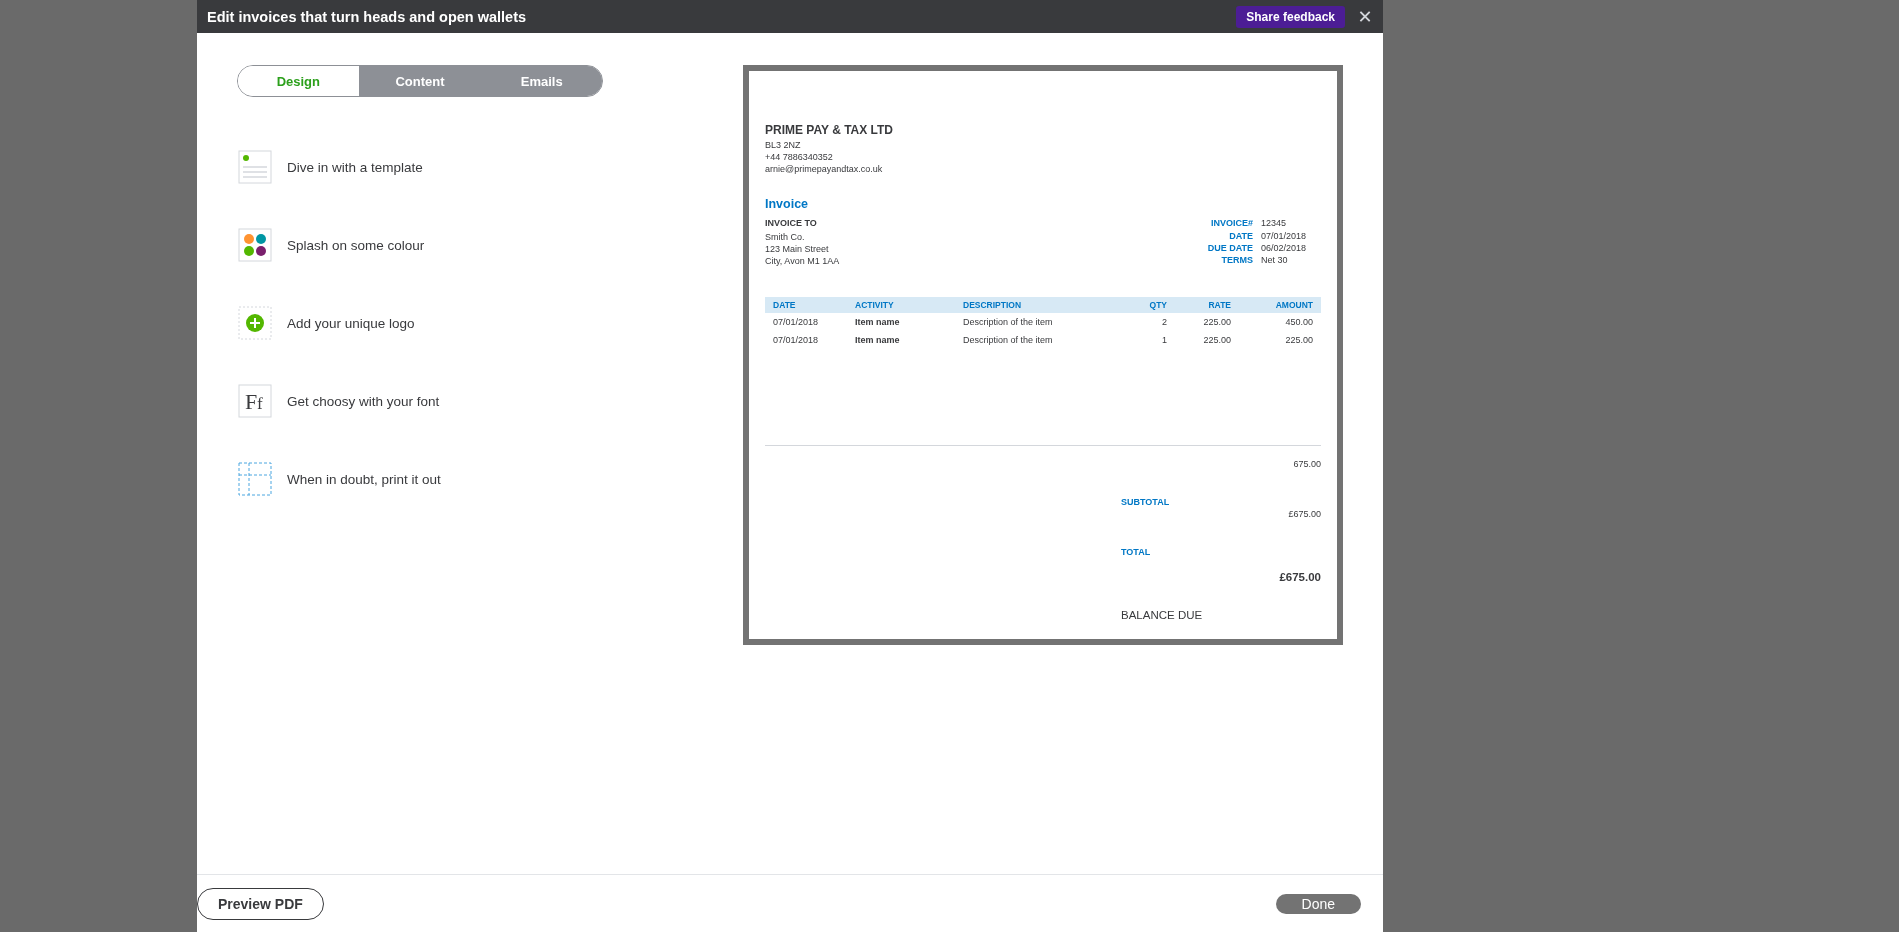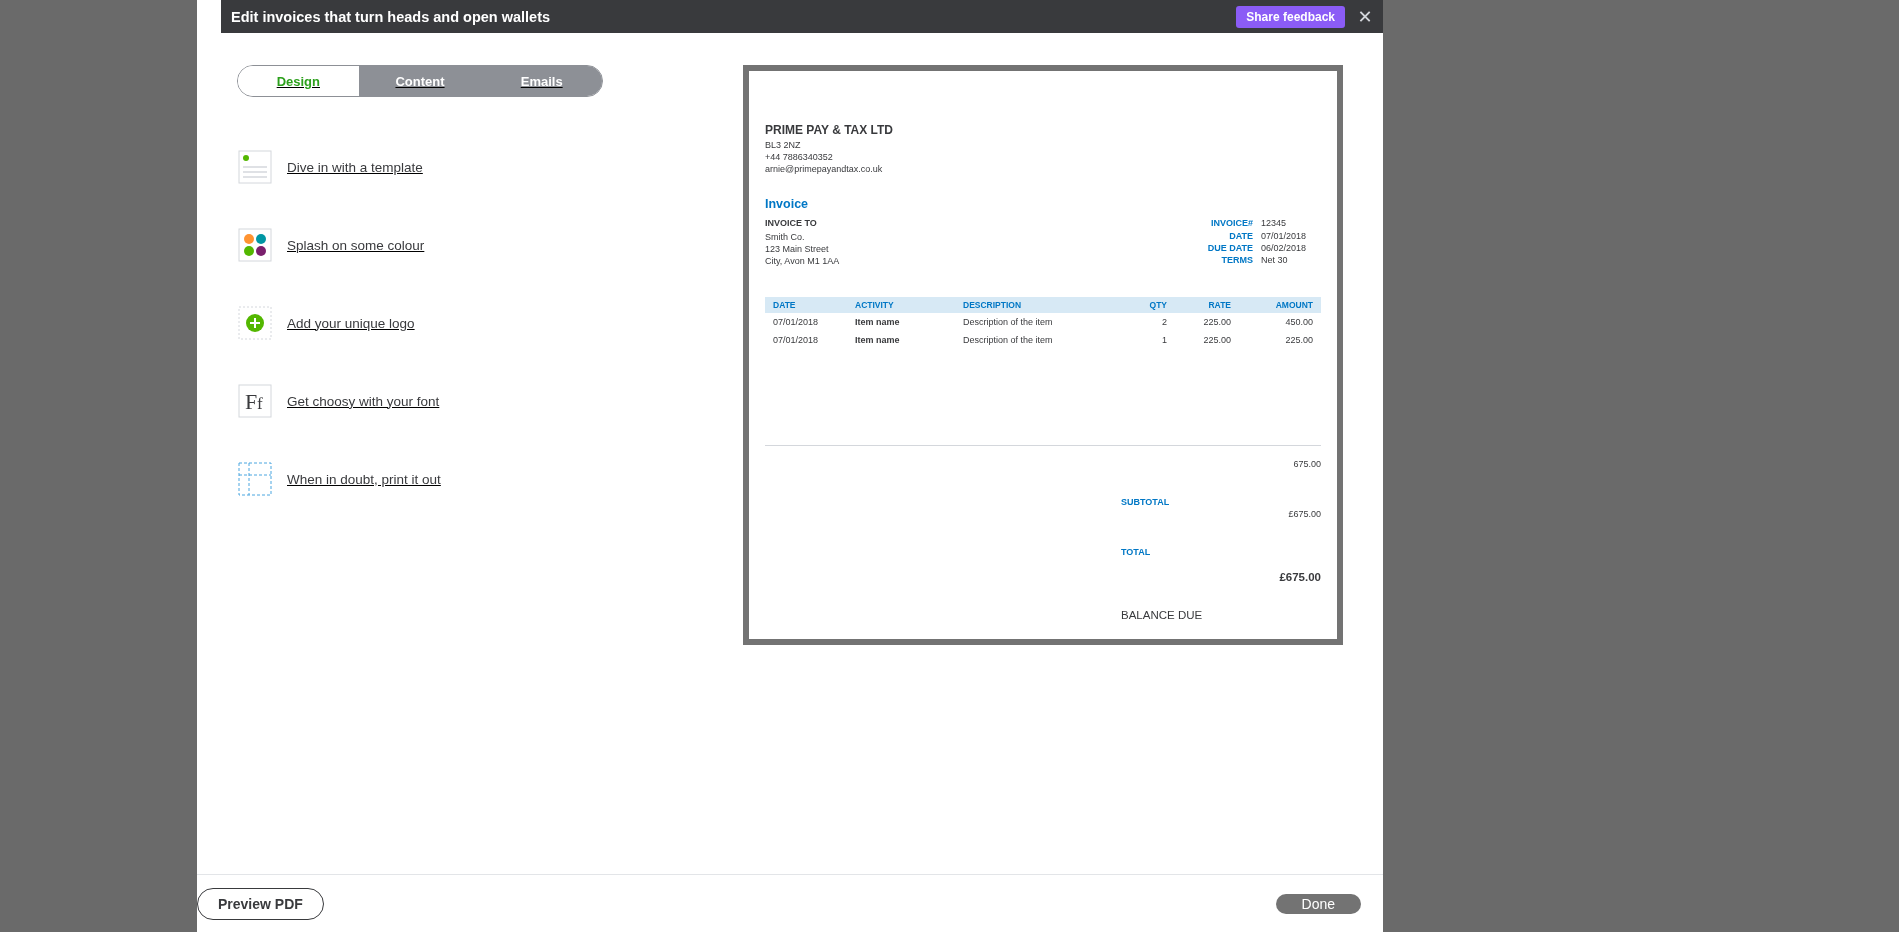--- a/index.html
+++ b/index.html
@@ -22,34 +22,33 @@
     flex-direction: column;
   }
   .header {
     background: #393a3d;
     height: 33px;
     display: flex;
     align-items: center;
     padding-left: 10px;
     padding-right: 6px;
     justify-content: space-between;
-    margin-left: 24px;
   }
   .header-title {
     color: #fff;
     font-size: 14.5px;
     font-weight: 700;
   }
   .header-actions {
     display: flex;
     align-items: center;
     gap: 8px;
   }
   .share-btn {
-    background: #8b5cf6;
+    background: #4c1d95;
     color: #fff;
     border: none;
     border-radius: 3px;
     padding: 4px 10px;
     font-size: 12px;
     font-weight: 600;
     cursor: pointer;
   }
   .close-btn {
     background: transparent;
@@ -67,21 +66,20 @@
     flex: 1;
     display: flex;
     padding: 32px 40px 0 40px;
     gap: 40px;
     overflow: hidden;
   }
   .left-panel {
     width: 470px;
     display: flex;
     flex-direction: column;
-    text-decoration: underline;
   }
   .tabs {
     display: flex;
     border: 1px solid #8d9096;
     border-radius: 18px;
     overflow: hidden;
     width: 366px;
     height: 32px;
   }
   .tab {

